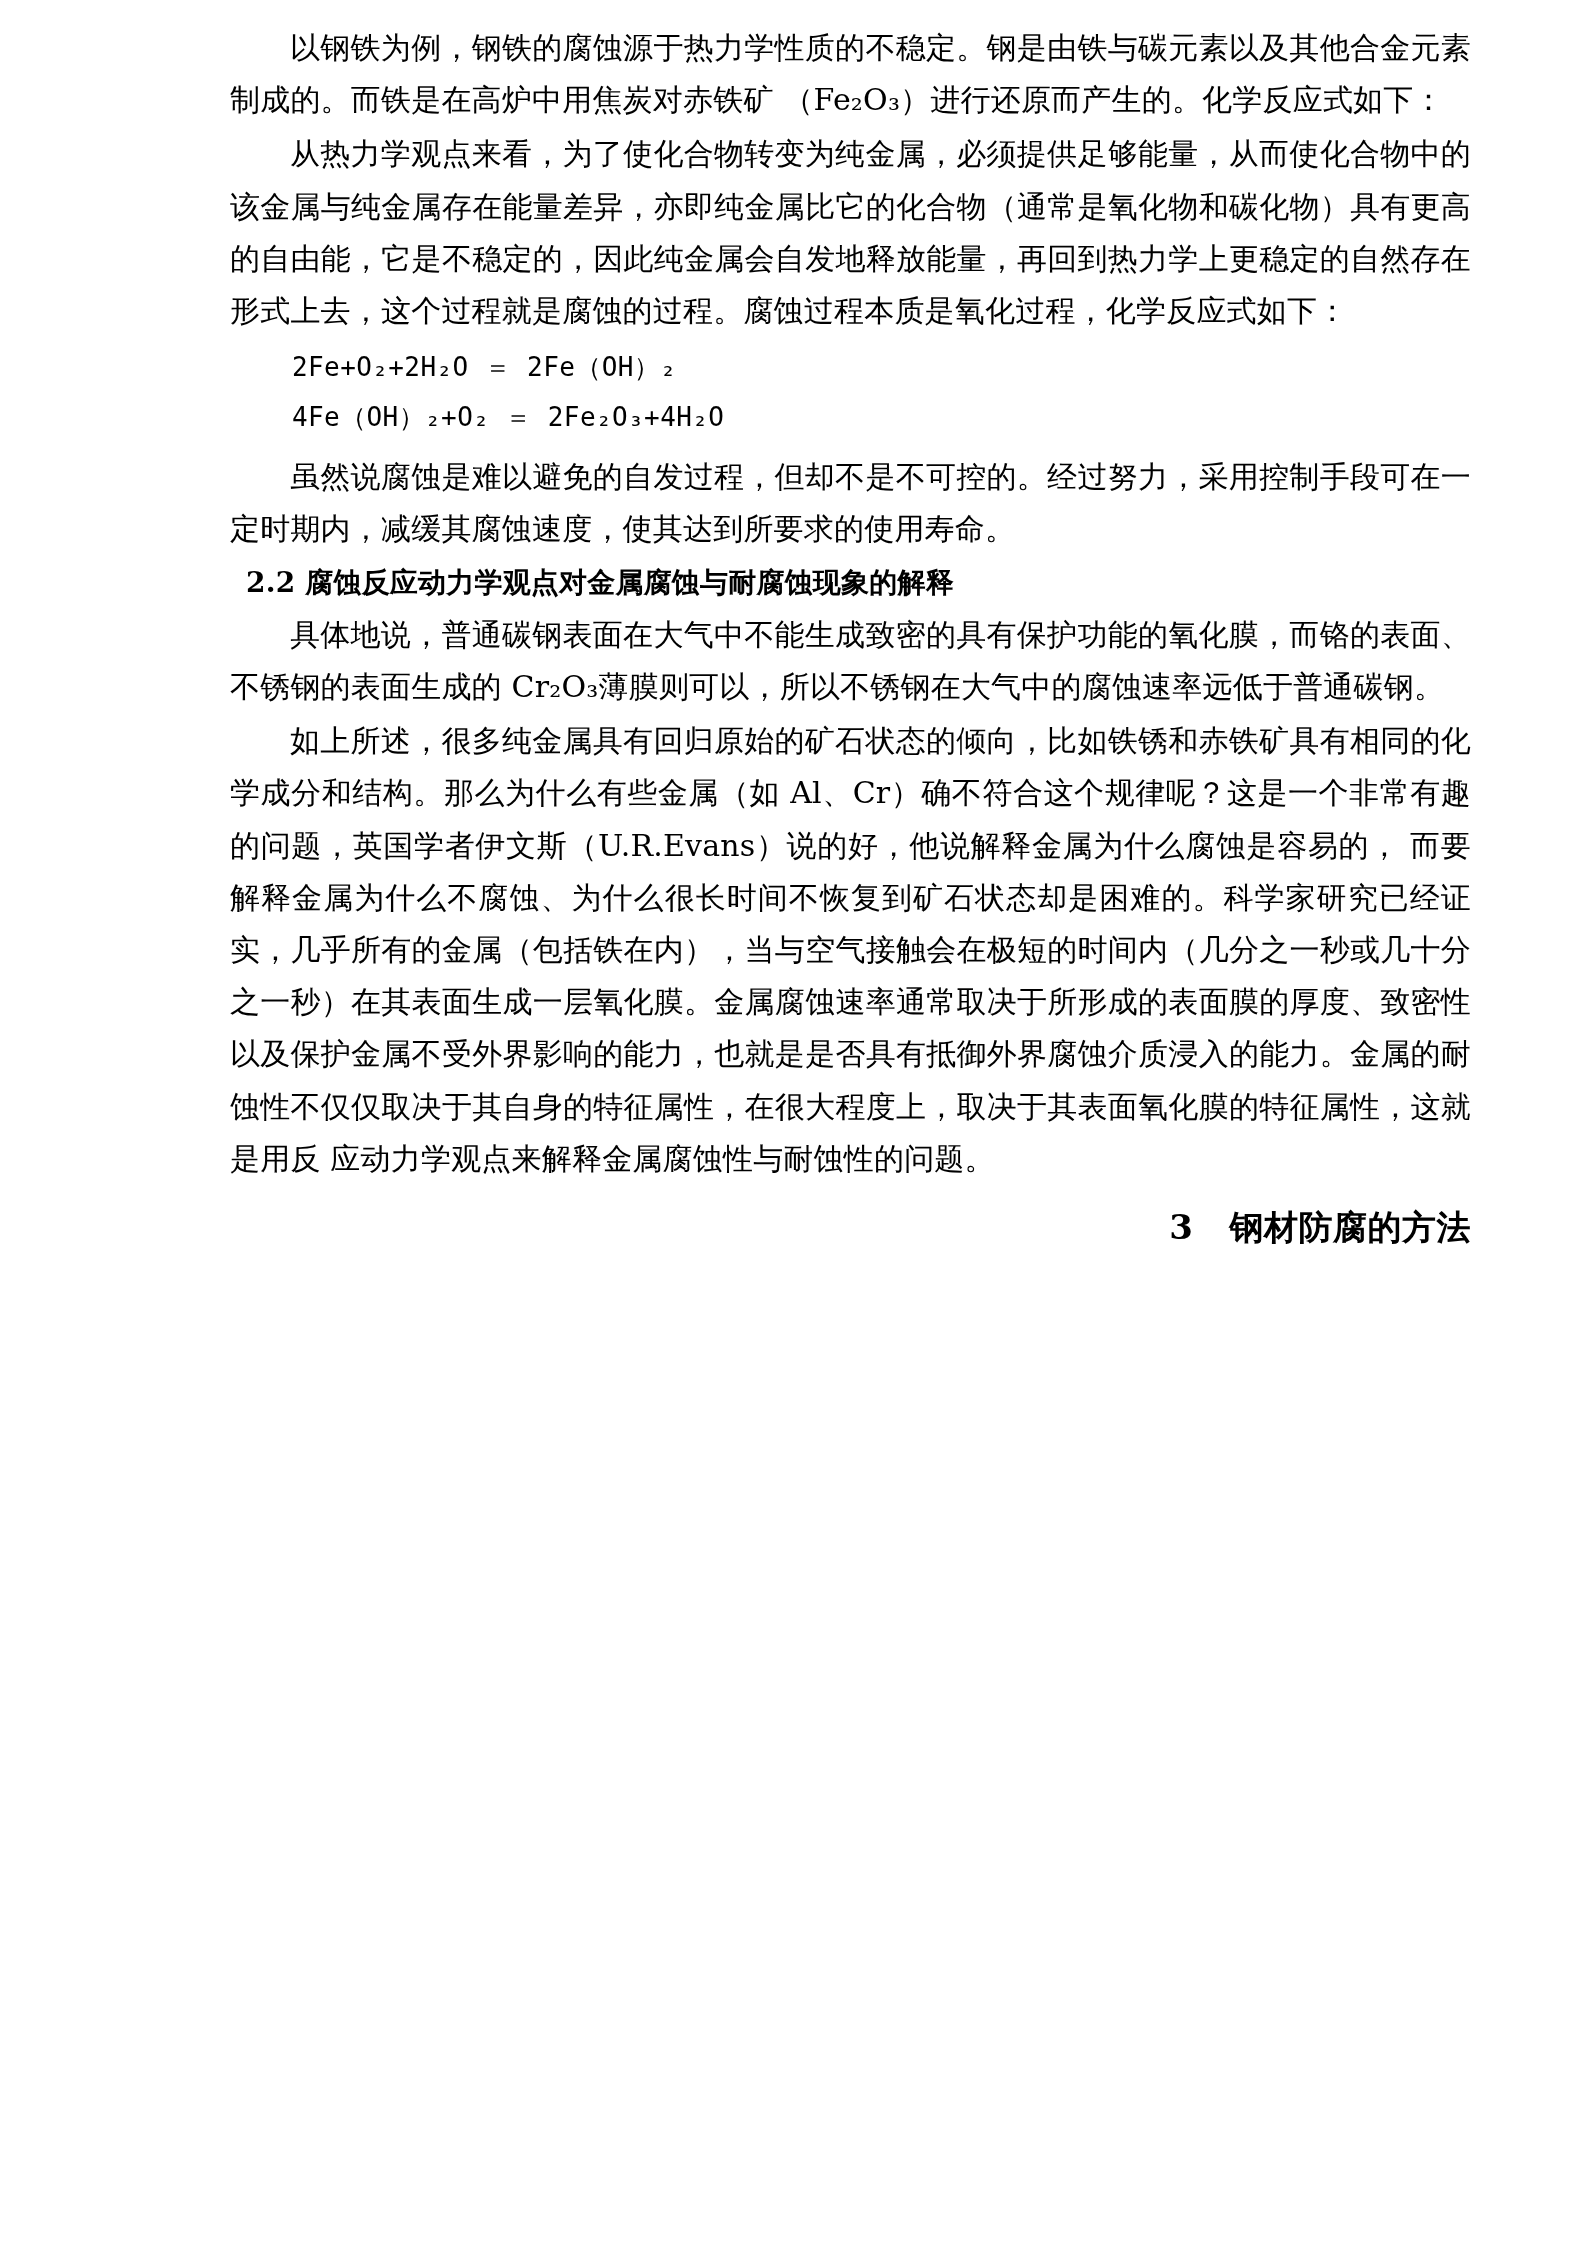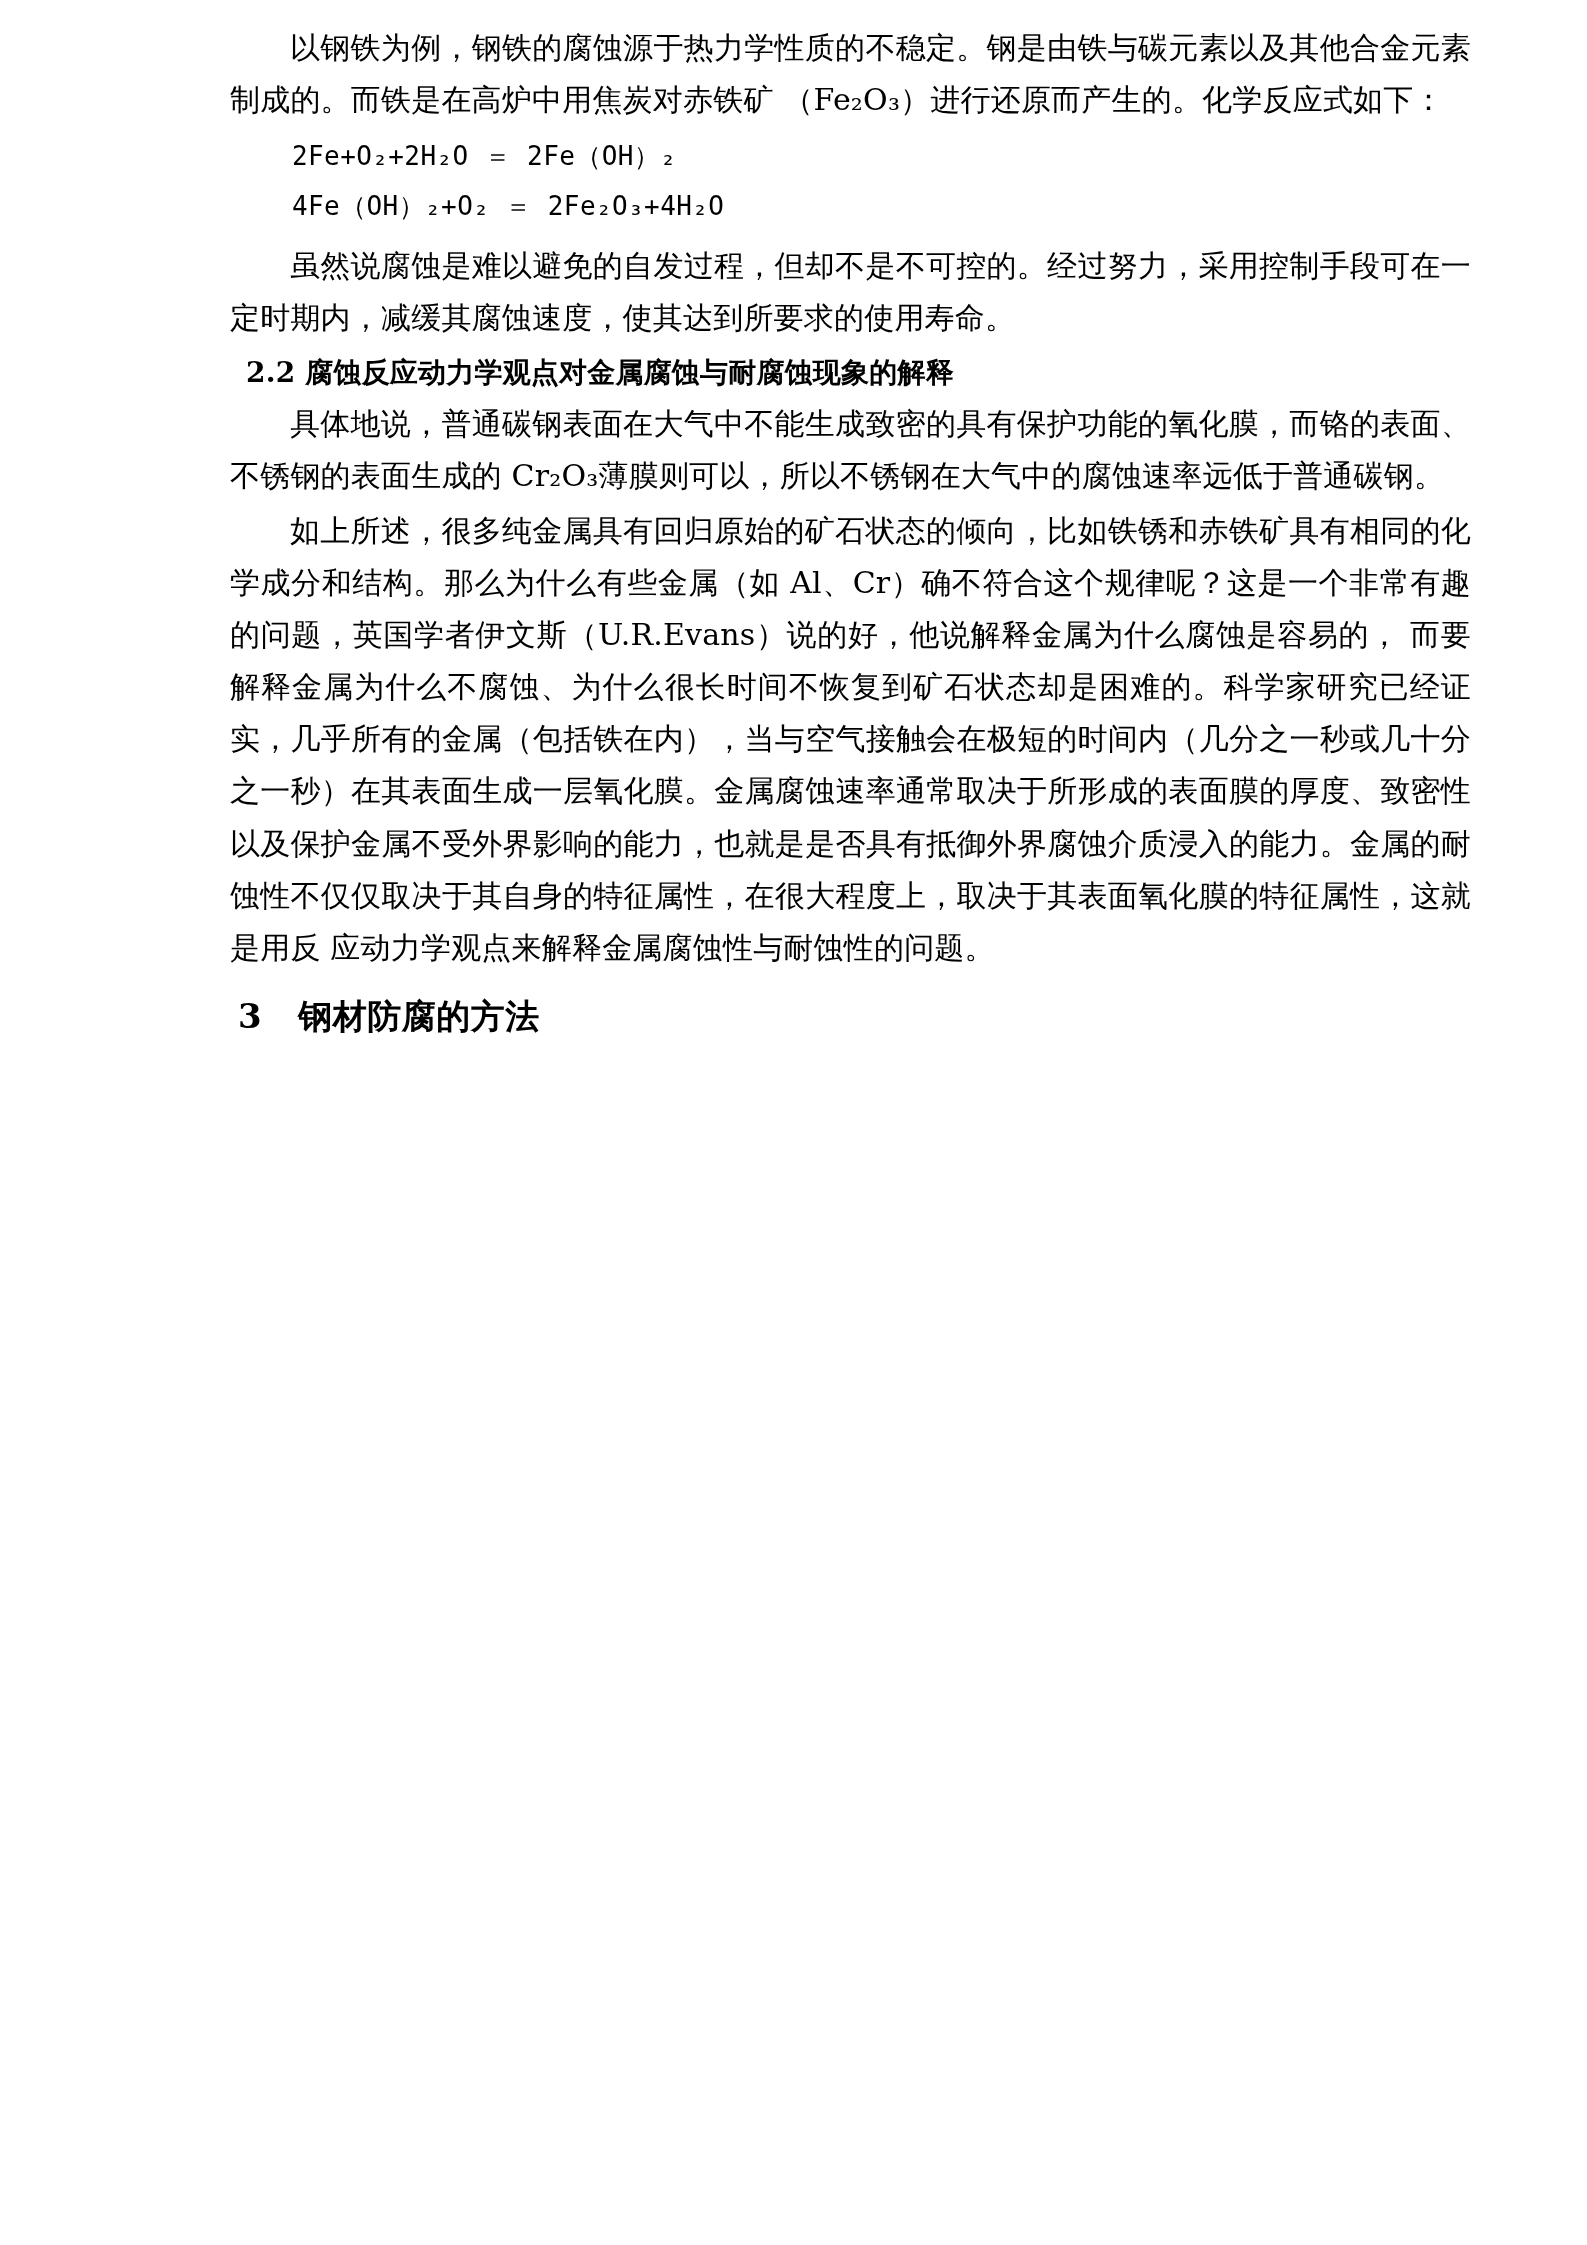--- a/index.html
+++ b/index.html
@@ -43,38 +43,40 @@
     font-size: 28px;
     font-weight: bold;
     line-height: 1.7;
     margin: 4px 0 2px 16px;
     letter-spacing: 0.2px;
   }
   .heading1 {
     font-size: 34px;
     font-weight: bold;
     line-height: 1.7;
-    margin: 14px 0 0 8px;
+    margin: 14px 0 0 0;
     letter-spacing: 0.5px;
+    text-align: right;
   }
   .heading1 .num {
     margin-right: 36px;
   }
   .formula-block {
     margin: 6px 0 8px 0;
   }
 </style>
 </head>
 <body>
 
 <div class="page">
 
   <p class="para indent">以钢铁为例，钢铁的腐蚀源于热力学性质的不稳定。钢是由铁与碳元素以及其他合金元素制成的。而铁是在高炉中用焦炭对赤铁矿 （Fe₂O₃）进行还原而产生的。化学反应式如下：</p>
 
 
+  <p class="para indent">从热力学观点来看，为了使化合物转变为纯金属，必须提供足够能量，从而使化合物中的该金属与纯金属存在能量差异，亦即纯金属比它的化合物（通常是氧化物和碳化物）具有更高的自由能，它是不稳定的，因此纯金属会自发地释放能量，再回到热力学上更稳定的自然存在形式上去，这个过程就是腐蚀的过程。腐蚀过程本质是氧化过程，化学反应式如下：</p>
 
   <div class="formula-block">
     <p class="formula">2Fe+O₂+2H₂O ＝ 2Fe（OH）₂</p>
     <p class="formula">4Fe（OH）₂+O₂ ＝ 2Fe₂O₃+4H₂O</p>
   </div>
 
 
   <p class="para indent">虽然说腐蚀是难以避免的自发过程，但却不是不可控的。经过努力，采用控制手段可在一定时期内，减缓其腐蚀速度，使其达到所要求的使用寿命。</p>
 
   <h2 class="heading2">2.2 腐蚀反应动力学观点对金属腐蚀与耐腐蚀现象的解释</h2>

